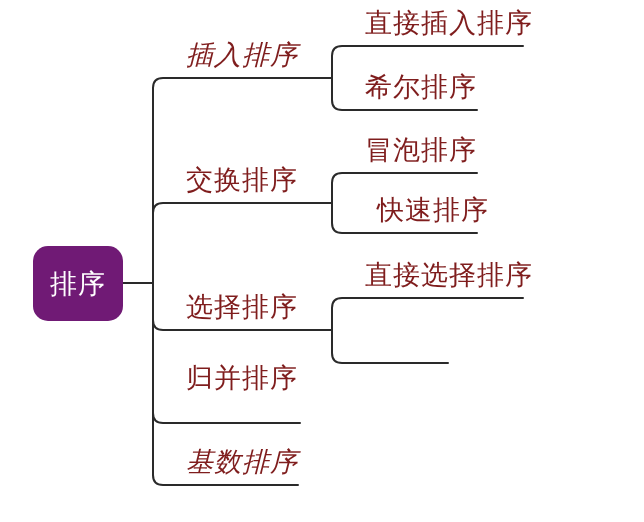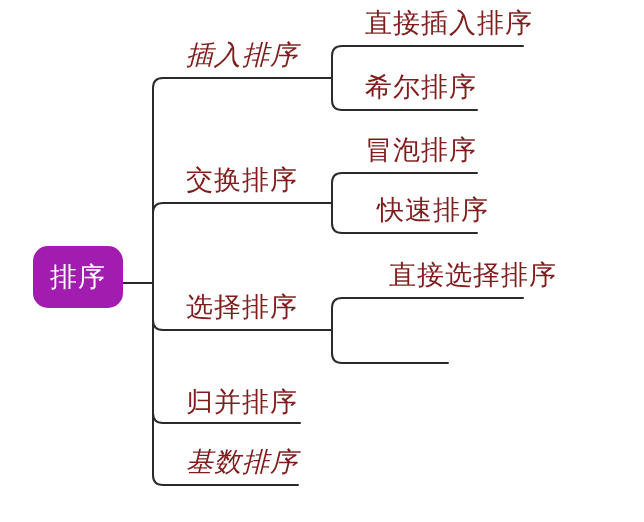--- a/index.html
+++ b/index.html
@@ -20,22 +20,22 @@
   .edges path {
     fill: none;
     stroke: #2a2a2a;
     stroke-width: 2;
     stroke-linecap: round;
     stroke-linejoin: round;
   }
   .root-node {
     position: absolute;
     left: 33px; top: 246px;
-    width: 90px; height: 62px;
-    background: #a21caf;
+    width: 90px; height: 75px;
+    background: #701a75;
     border-radius: 15px;
     display: flex;
     align-items: center;
     justify-content: center;
     color: #ffffff;
     font-size: 27px;
     font-weight: 500;
     letter-spacing: 1px;
   }
   .label {
@@ -44,28 +44,28 @@
     color: #7f1d1d;
     font-size: 27px;
     line-height: 30px;
     font-weight: 500;
     letter-spacing: 1px;
   }
   
   .b0 { left: 186px; top: 40px; font-style: italic;  }
   .b1 { left: 186px; top: 165px; }
   .b2 { left: 186px; top: 292px; }
-  .b3 { left: 186px; top: 387px; }
+  .b3 { left: 186px; top: 365px; font-family: Liberation Mono, monospace; }
   .b4 { left: 186px; top: 447px; font-style: italic; }
   
   .c00 { left: 365px; top: 8px;   }
   .c01 { left: 365px; top: 72px;  }
   .c10 { left: 365px; top: 135px; }
   .c11 { left: 365px; top: 195px; margin-left: 12px; }
-  .c20 { left: 365px; top: 260px; margin-left: 24px; }
+  .c20 { left: 365px; top: 260px; }
   .c21 { left: 365px; top: 325px; }
 </style>
 </head>
 <body>
 
 <div class="canvas">
 
   <svg class="edges" viewBox="0 0 644 522" xmlns="http://www.w3.org/2000/svg">
 
     <path d="M 123 283 H 153"></path>

